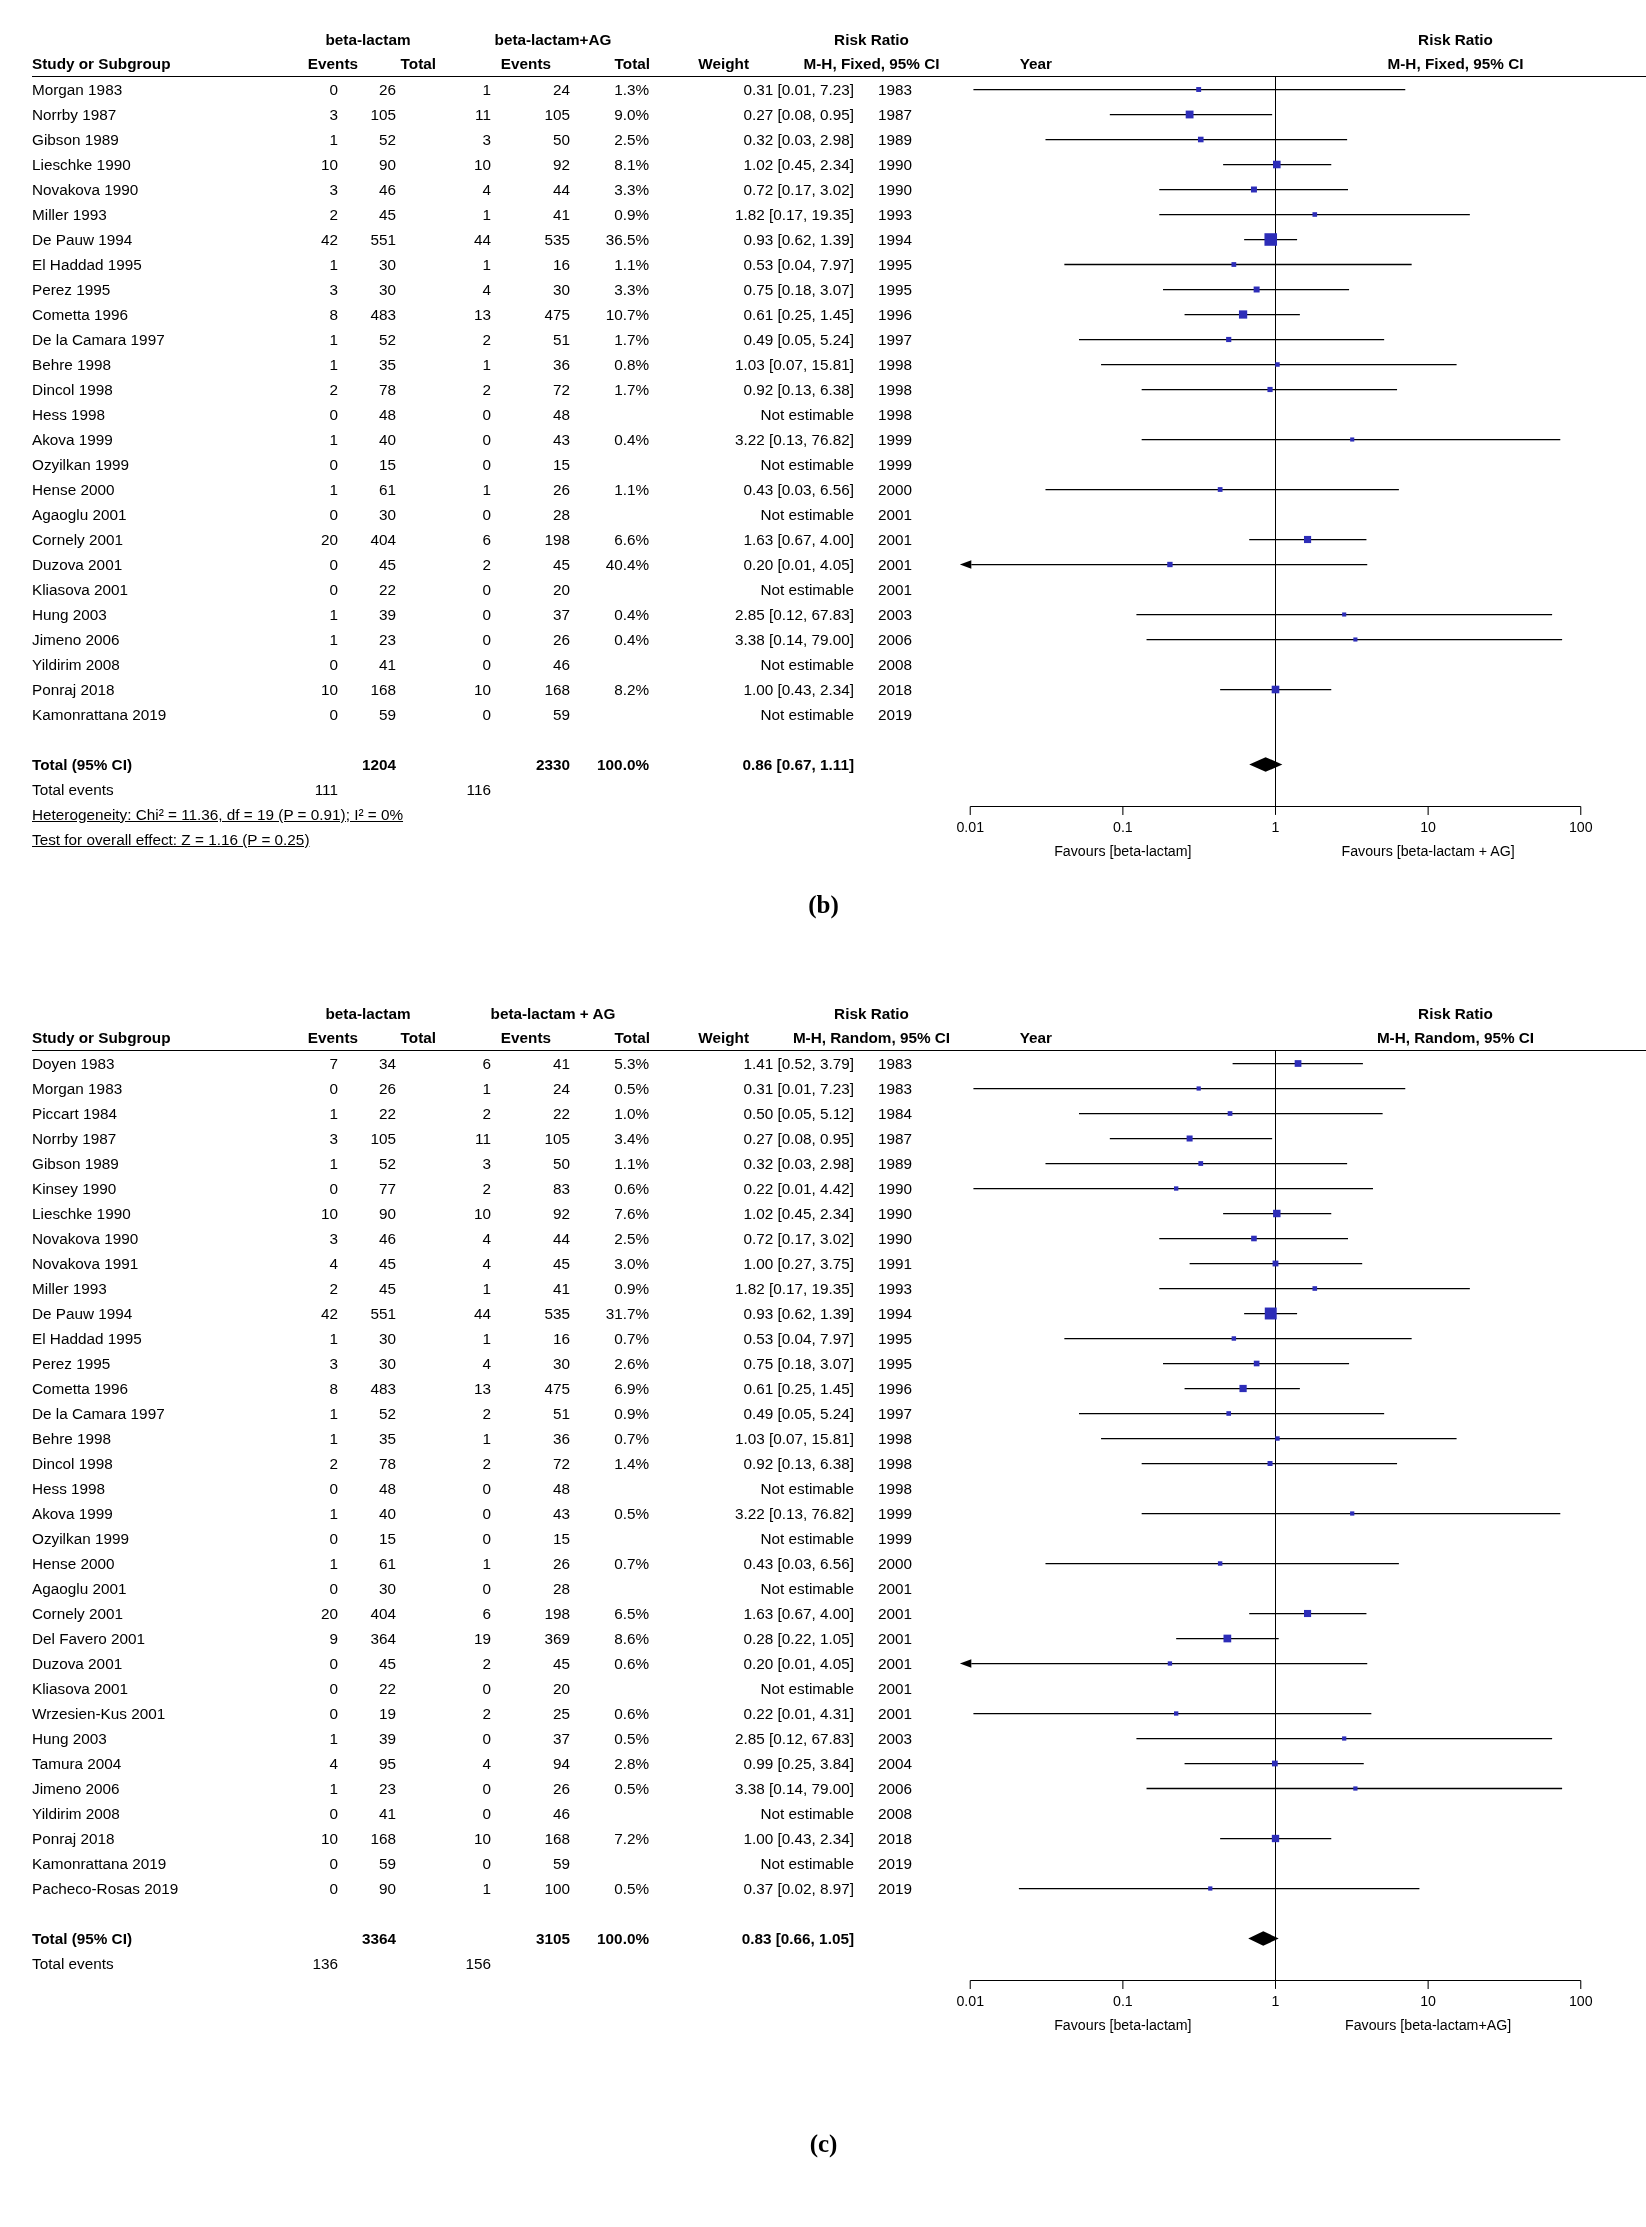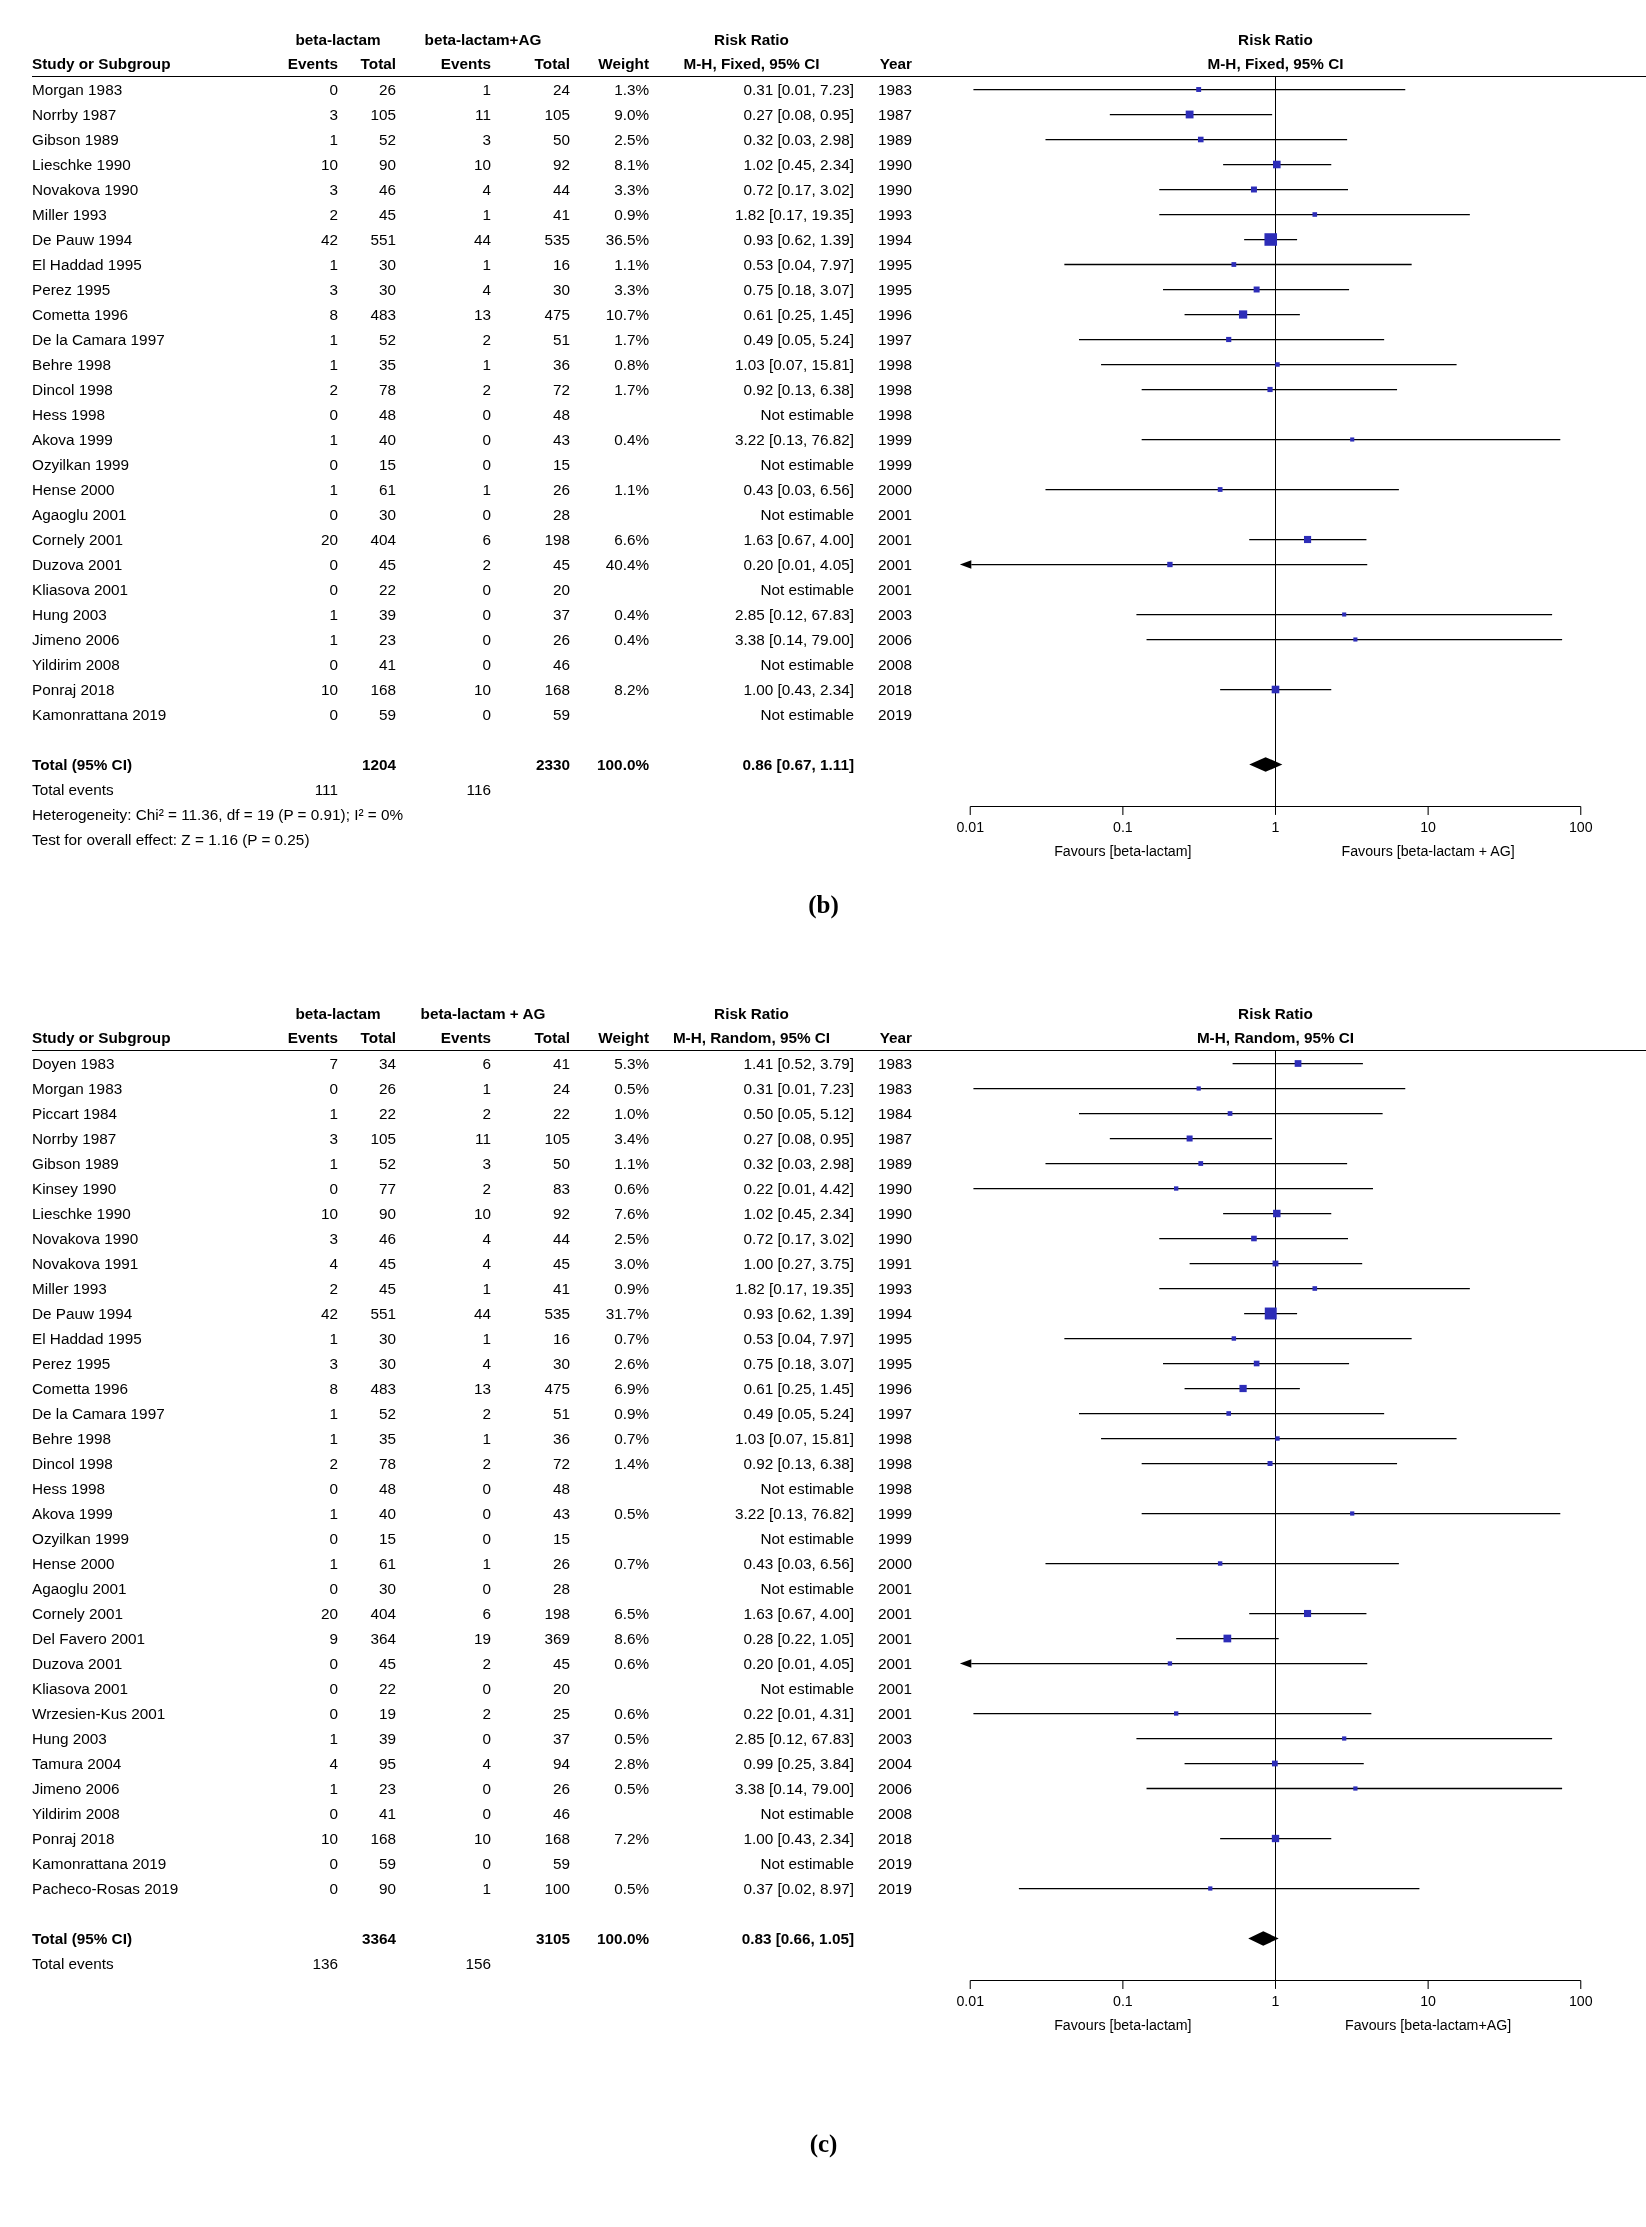--- a/index.html
+++ b/index.html
@@ -1,27 +1,27 @@
 <!DOCTYPE html>
 <html style="font-size:8.4px"><head>
 <meta charset="utf-8">
 <style>
   html,body{margin:0;padding:0;background:#ffffff;}
   body{width:1647px;height:2227px;overflow:hidden;font-family:"Liberation Sans",sans-serif;color:#000;}
   .page{padding-top:28.4px;}
   .figure{padding-left:32px;font-size:15.3px;}
   .frow{display:grid;grid-template-columns:248px 58px 58px 95px 79px 79px 205px 58px 37px 653px;height:25px;align-items:center;}
-  .hrow{height:24px;}
+  .hrow{height:24px;gap:20px;}
   .header-block{border-bottom:1.6px solid #000;}
   .c{white-space:nowrap;}
   .r{text-align:right;}
   .ctr{text-align:center;}
   .b{font-weight:bold;}
   .span2{grid-column:span 2;}
-  .span8{grid-column:1 / span 8;}
+  .span8{grid-column:1 / span 8;text-decoration:underline;}
   .plotcell{height:25px;}
   .plotcell svg{display:block;}
   .footer{position:relative;height:100px;}
   .axis{position:absolute;left:917px;top:0;overflow:visible;}
   .caption{width:1647px;text-align:center;font-family:"Liberation Serif",serif;font-weight:bold;font-size:25px;}
   .caption-b{margin:13.7px 0 83px 0;}
   .caption-c{margin:79px 0 0 0;}
 </style>
 </head>
 <body>

